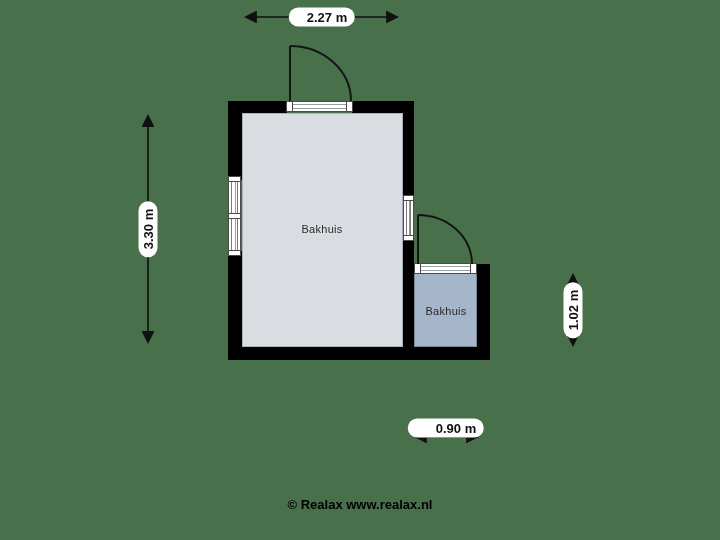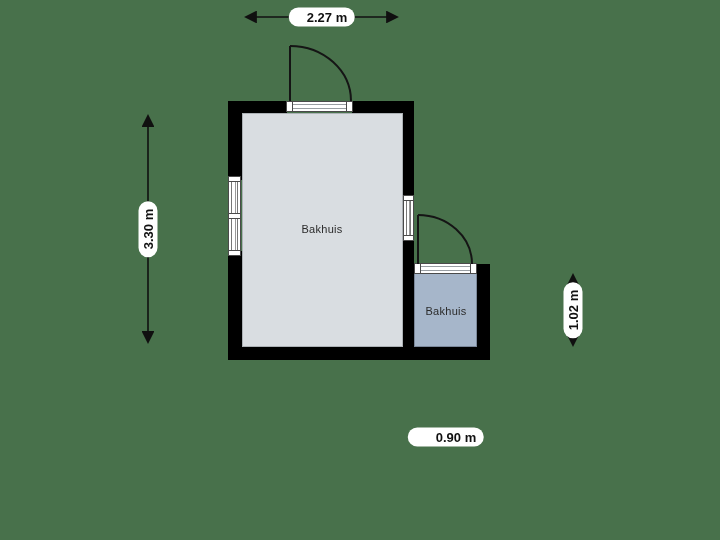--- a/index.html
+++ b/index.html
@@ -98,18 +98,19 @@
     <line x1="573" y1="275" x2="573" y2="345" stroke="#101010" stroke-width="1.6" marker-start="url(#arrow)" marker-end="url(#arrow)"></line>
     <line x1="416" y1="437" x2="477" y2="437" stroke="#101010" stroke-width="1.6" marker-start="url(#arrow)" marker-end="url(#arrow)"></line>
   </svg>
 
   <div class="room-label" style="left:322px;top:229px;">Bakhuis</div>
   <div class="room-label" style="left:446px;top:311px;">Bakhuis</div>
 
   <div class="dim" style="left:322px;top:17px;padding-left:18px;">2.27 m</div>
   <div class="dim vert" style="left:148px;top:229px;">3.30 m</div>
   <div class="dim vert" style="left:573px;top:310px;">1.02 m</div>
-  <div class="dim" style="left:446px;top:437px;padding-left:28px;">0.90 m</div>
+  <div class="dim" style="left:446px;top:428px;padding-left:28px;">0.90 m</div>
 
   <div class="footer">
+    <div>© Realax www.realax.nl</div>
   </div>
 
 </div>
 
 </body></html>

